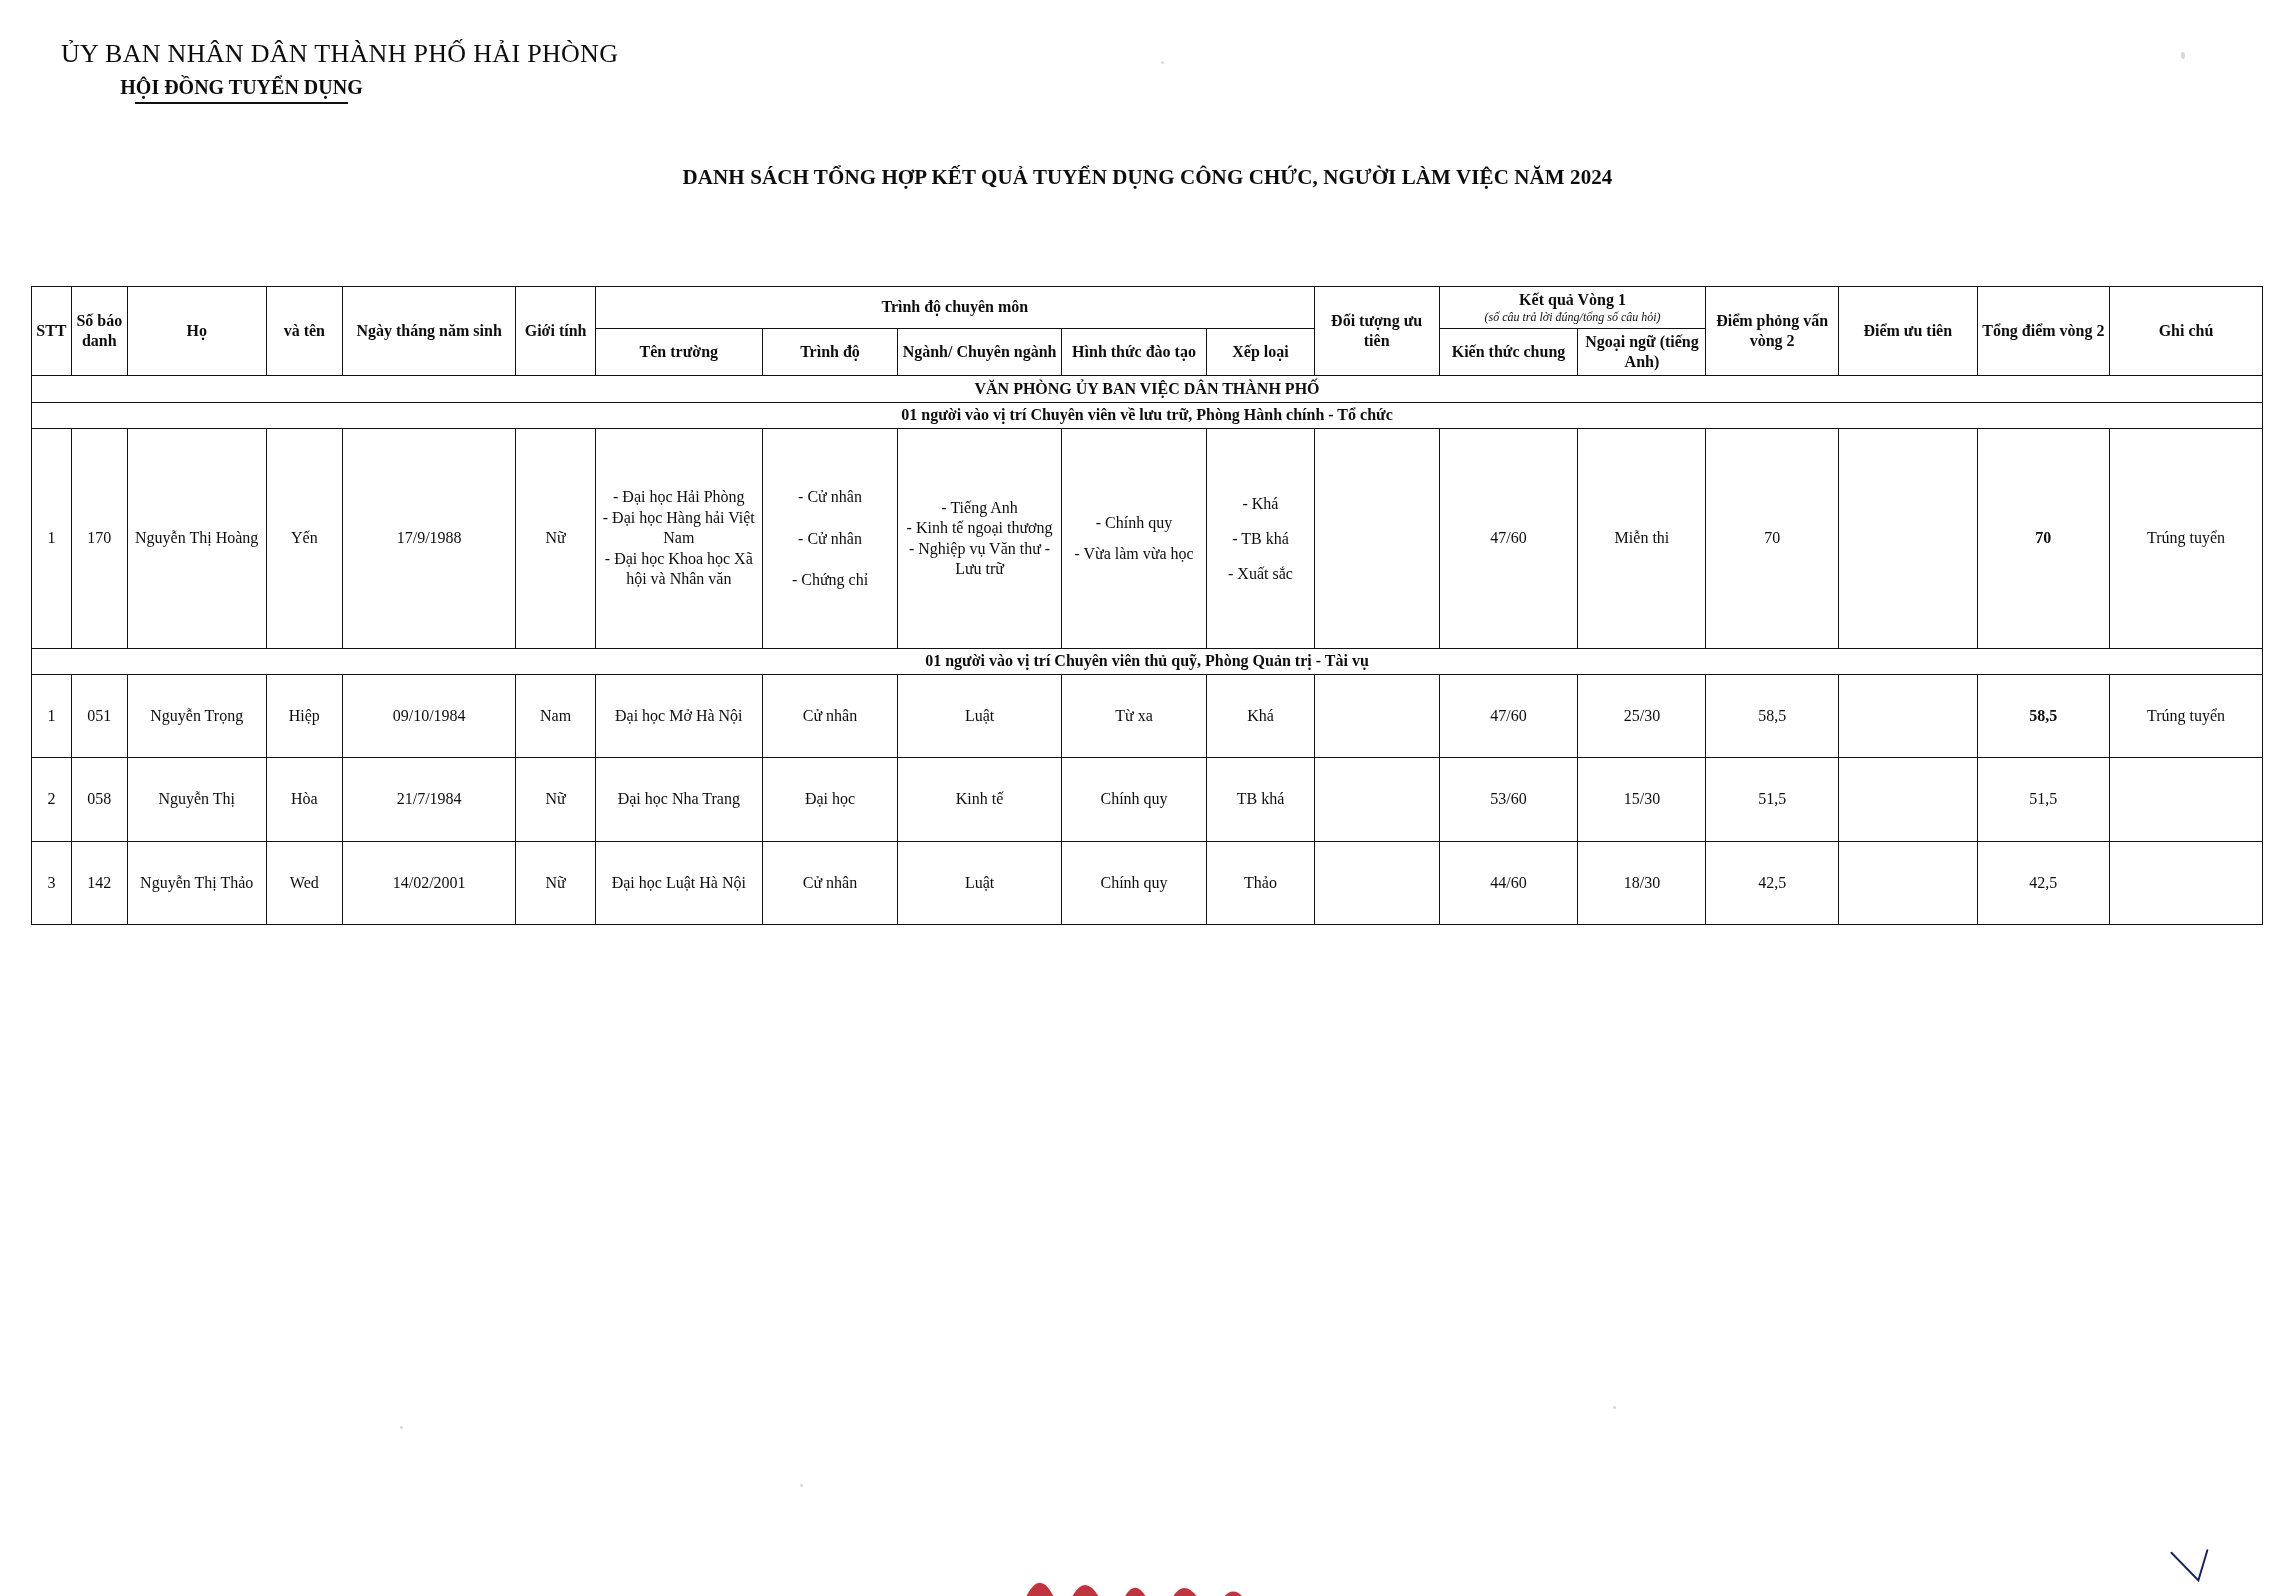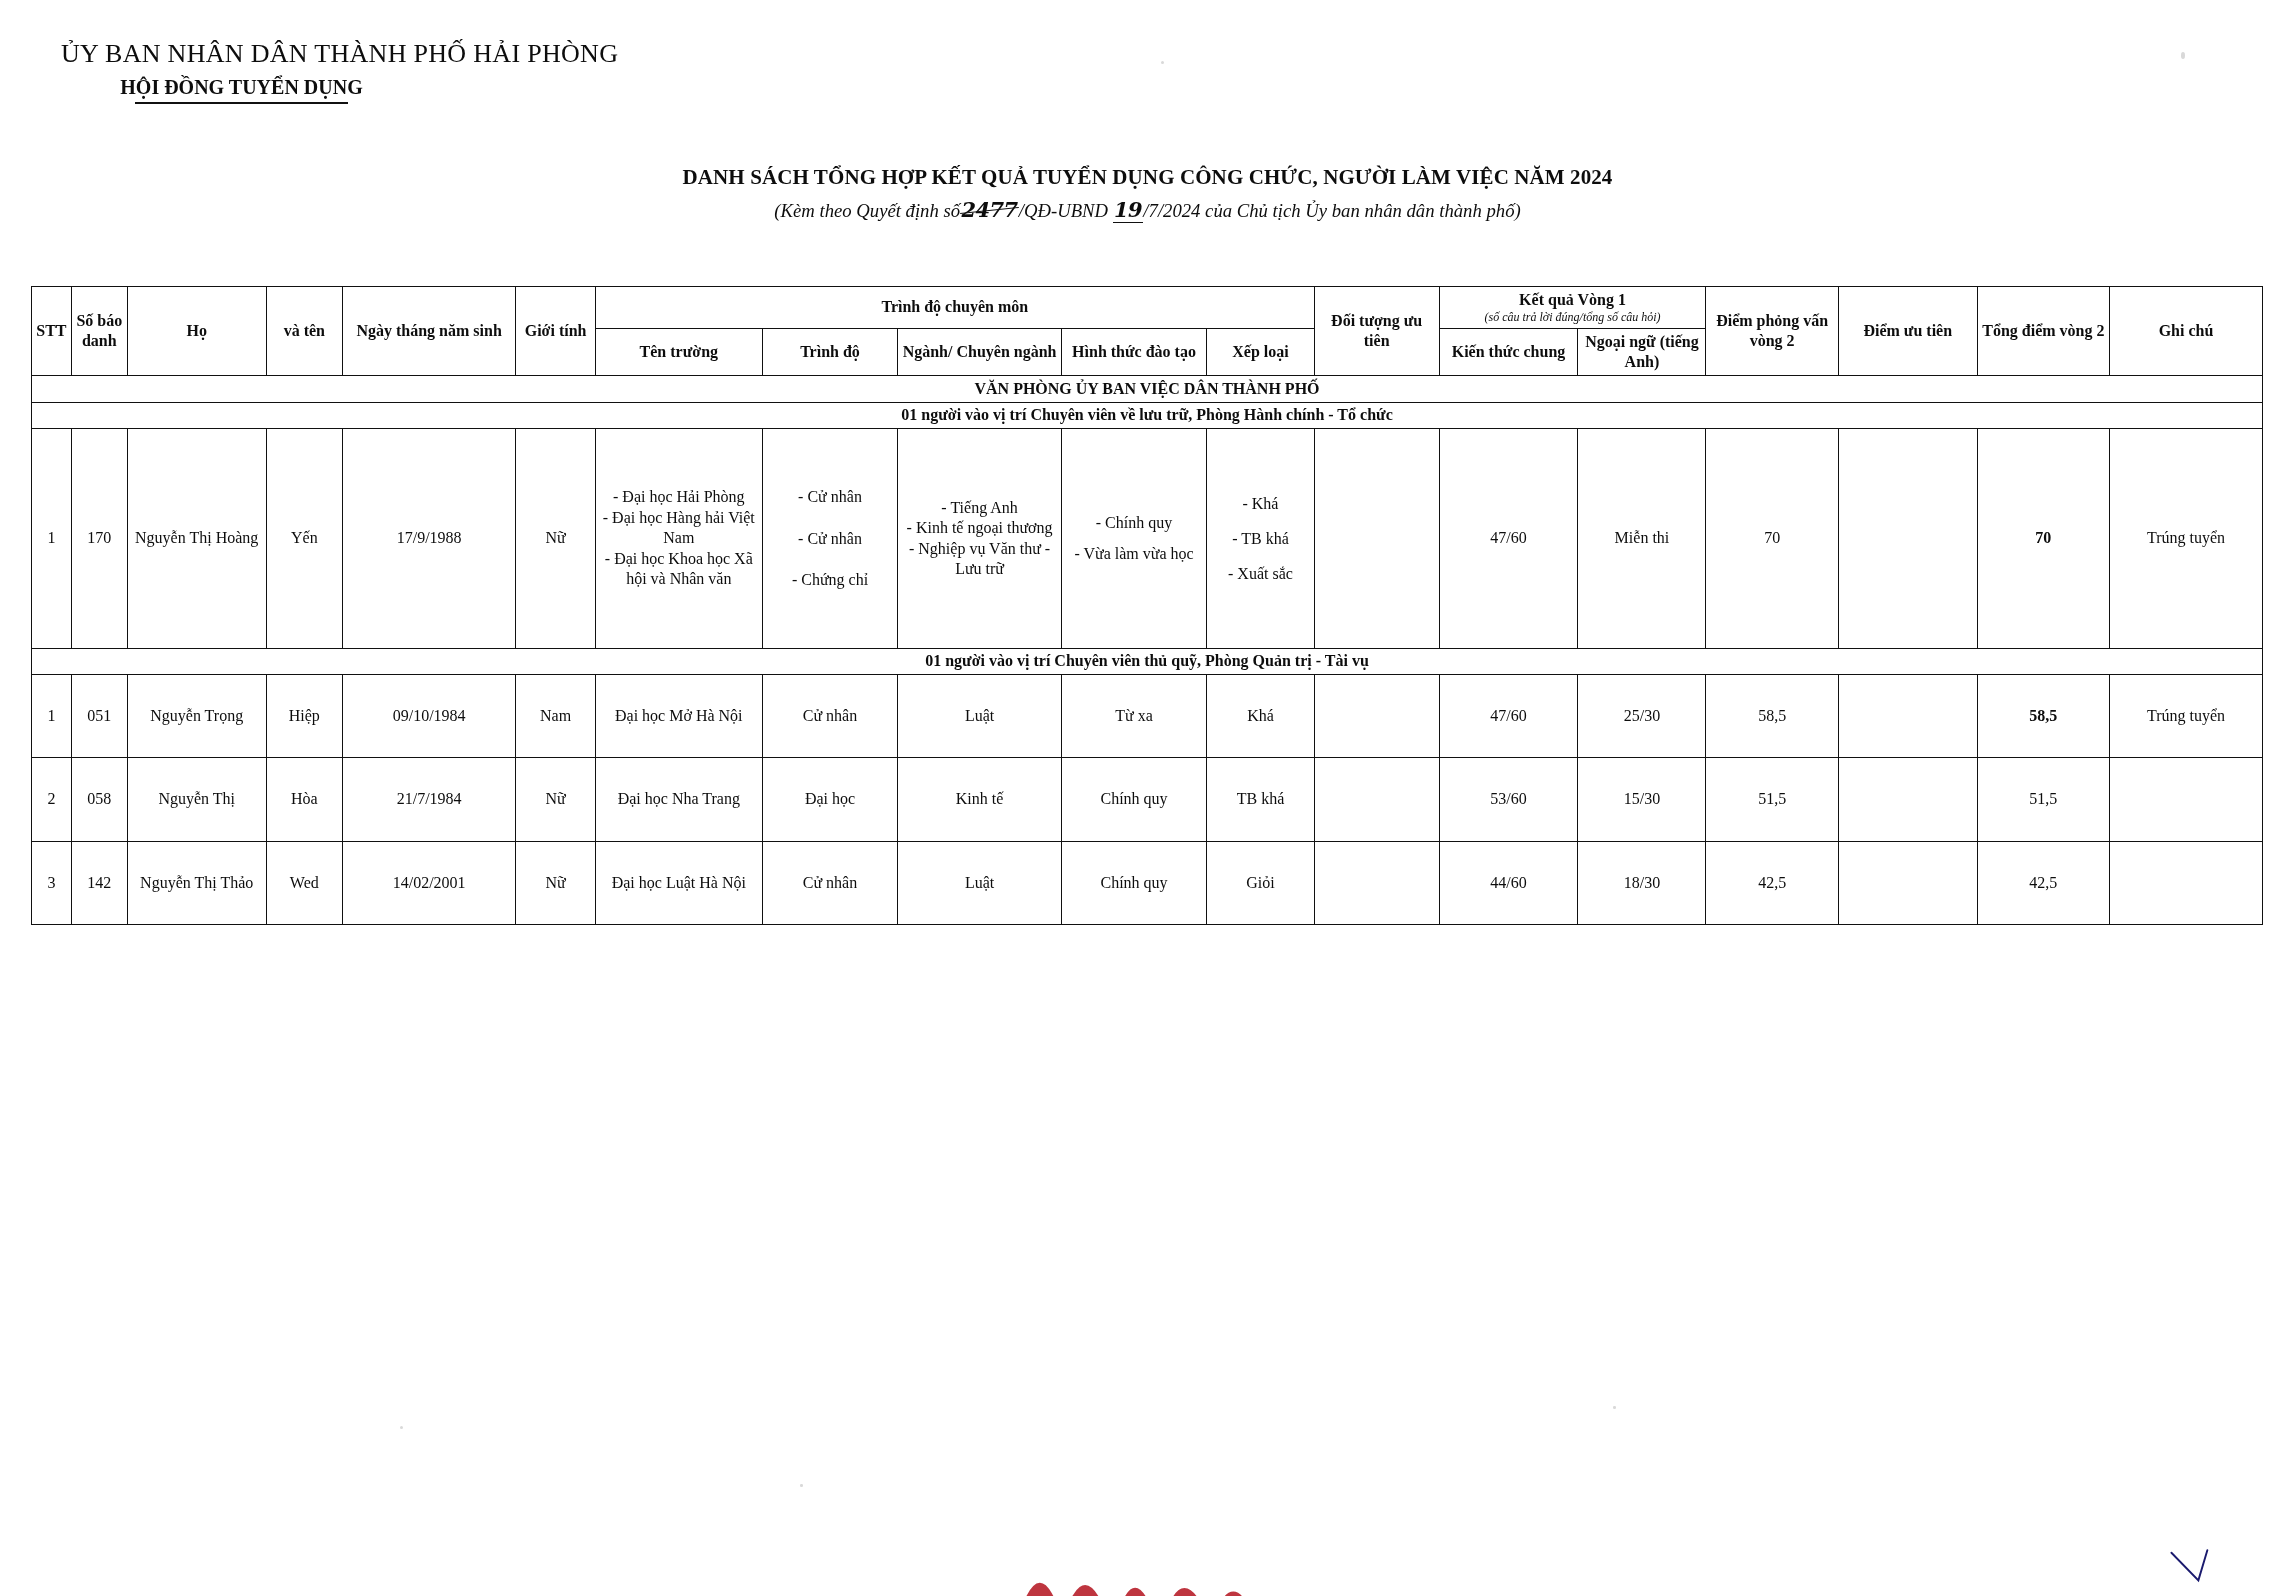--- a/index.html
+++ b/index.html
@@ -163,23 +163,20 @@
   <div class="header-block">
     <div class="org-line">ỦY BAN NHÂN DÂN THÀNH PHỐ HẢI PHÒNG</div>
     <div class="org-sub">
       <span>HỘI ĐỒNG TUYỂN DỤNG</span>
       <span class="underline"></span>
     </div>
   </div>
 
   <div class="title-block">
     <div class="doc-title">DANH SÁCH TỔNG HỢP KẾT QUẢ TUYỂN DỤNG CÔNG CHỨC, NGƯỜI LÀM VIỆC NĂM 2024</div>
-    <div class="doc-sub">
-      <span>(Kèm theo Quyết định số</span><span class="handwrite strike">2477</span><span>/QĐ-UBND</span>&nbsp;<span class="handwrite ul">19</span><span>/7/2024 của Chủ tịch Ủy ban nhân dân thành phố)</span>
-    </div>
   </div>
 
   <table class="main">
     <colgroup>
       <col style="width:37px">
       <col style="width:52px">
       <col style="width:129px">
       <col style="width:71px">
       <col style="width:161px">
       <col style="width:74px">
@@ -314,21 +311,21 @@
         <td>3</td>
         <td>142</td>
         <td>Nguyễn Thị Thảo</td>
         <td>Wed</td>
         <td>14/02/2001</td>
         <td>Nữ</td>
         <td>Đại học Luật Hà Nội</td>
         <td>Cử nhân</td>
         <td>Luật</td>
         <td>Chính quy</td>
-        <td>Giỏi</td>
+        <td>Thảo</td>
         <td></td>
         <td>44/60</td>
         <td>18/30</td>
         <td>42,5</td>
         <td></td>
         <td>42,5</td>
         <td></td>
       </tr>
     </tbody>
   </table>

